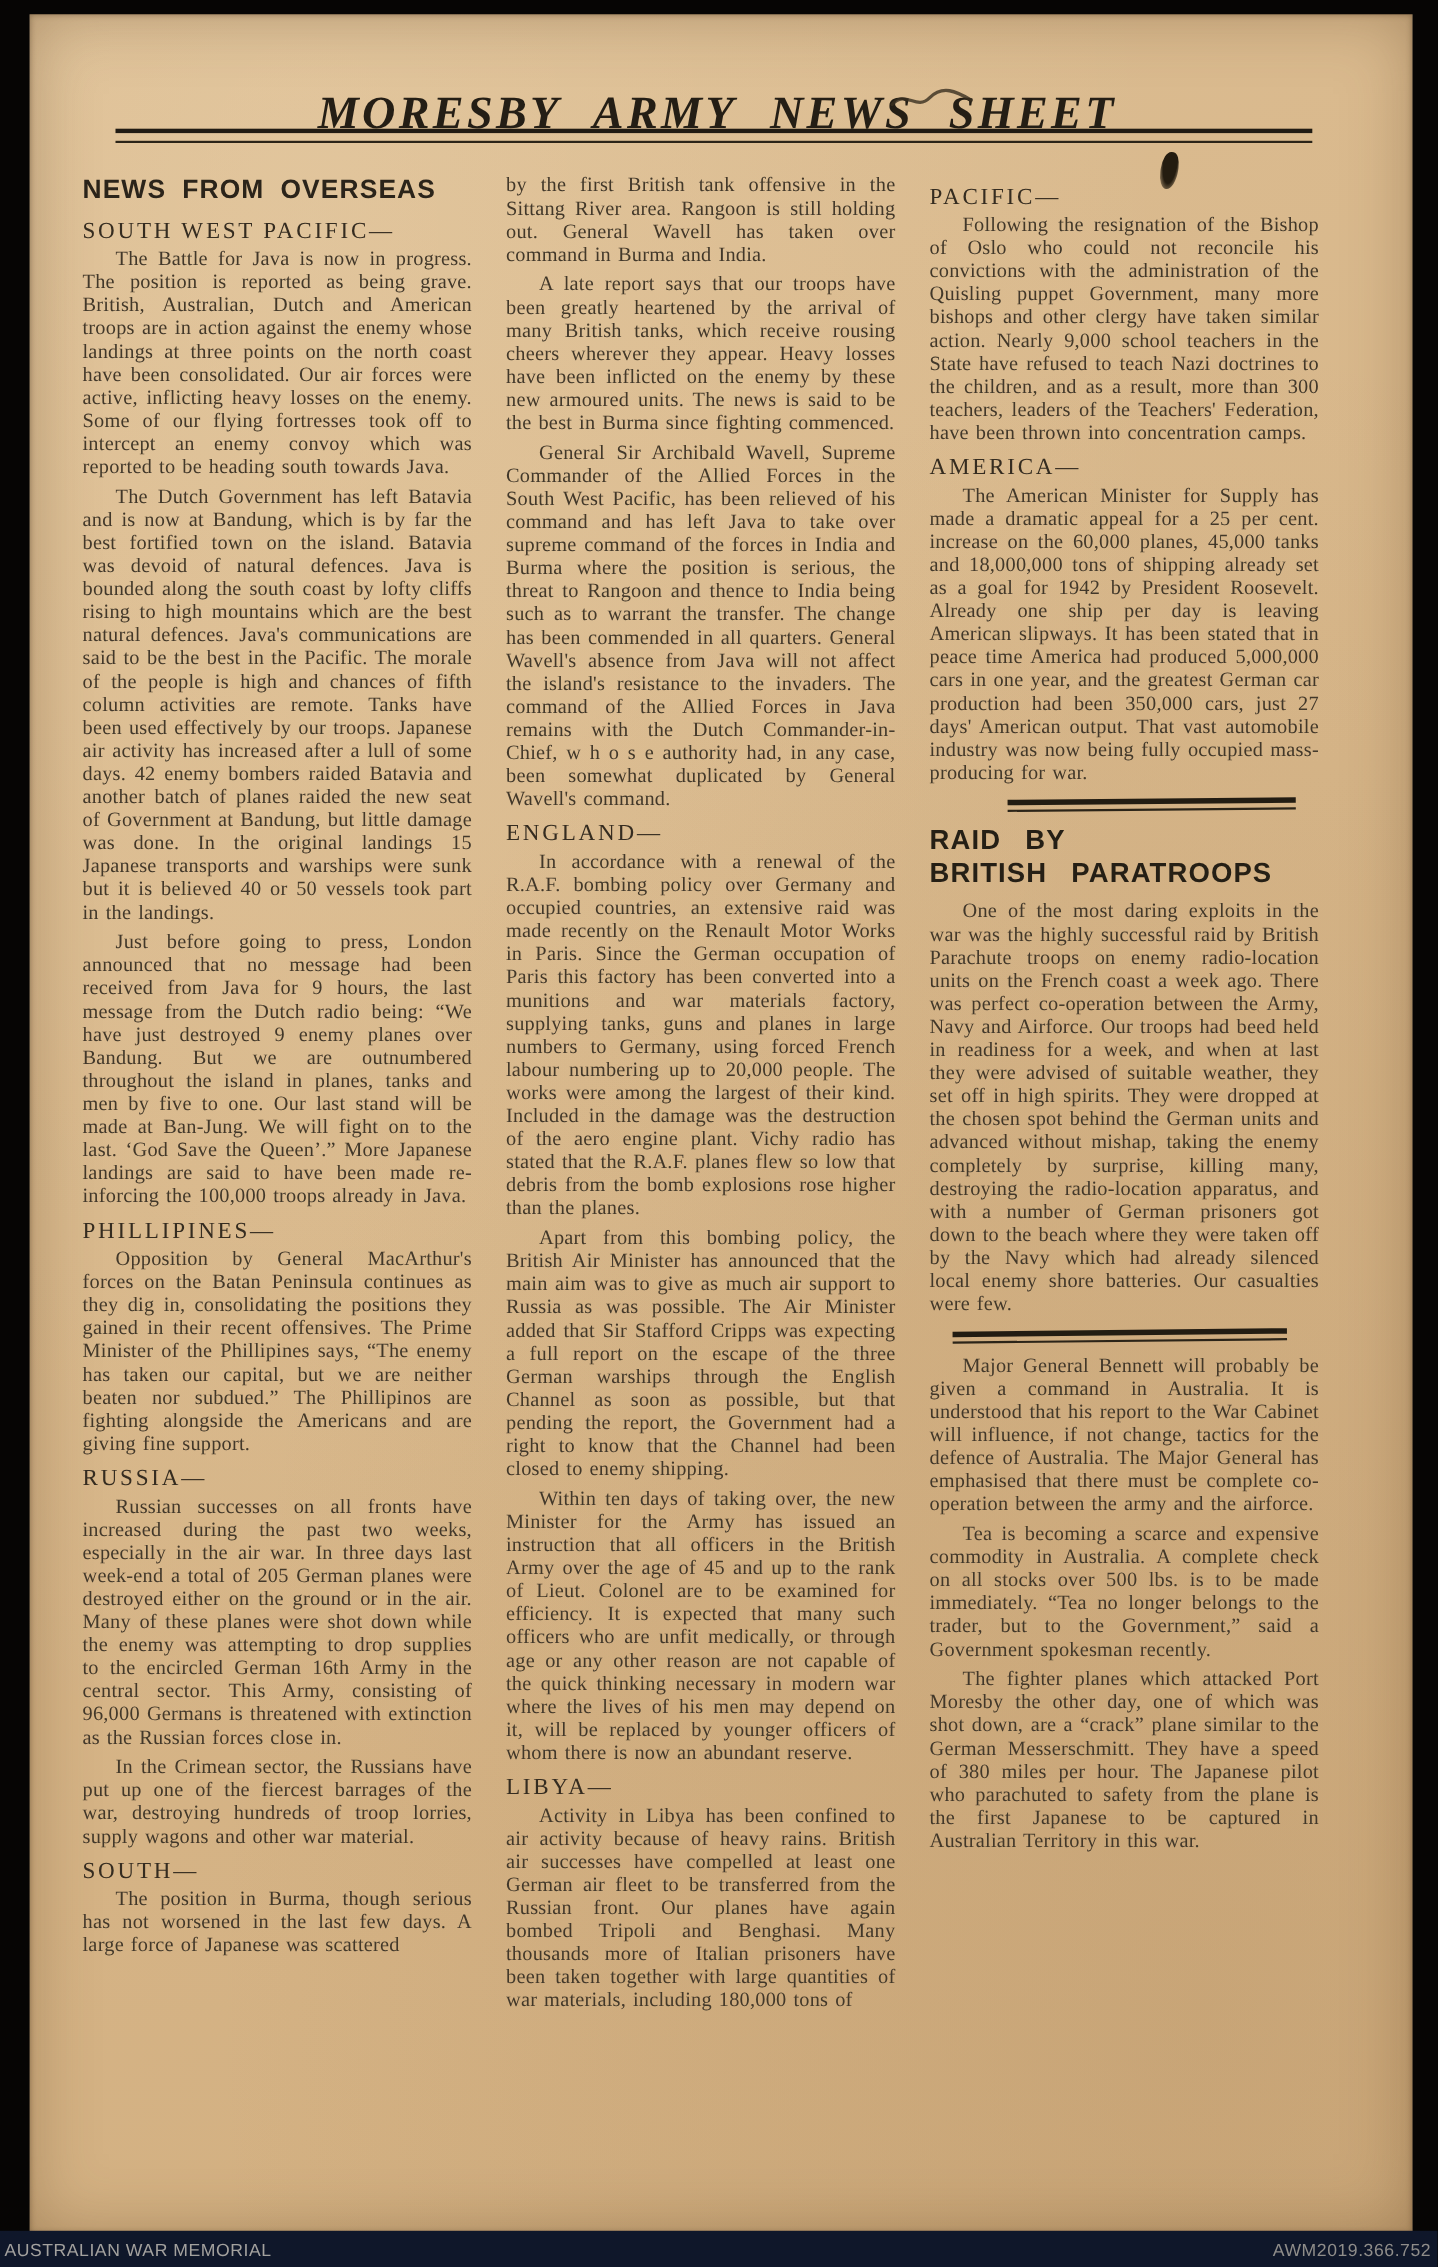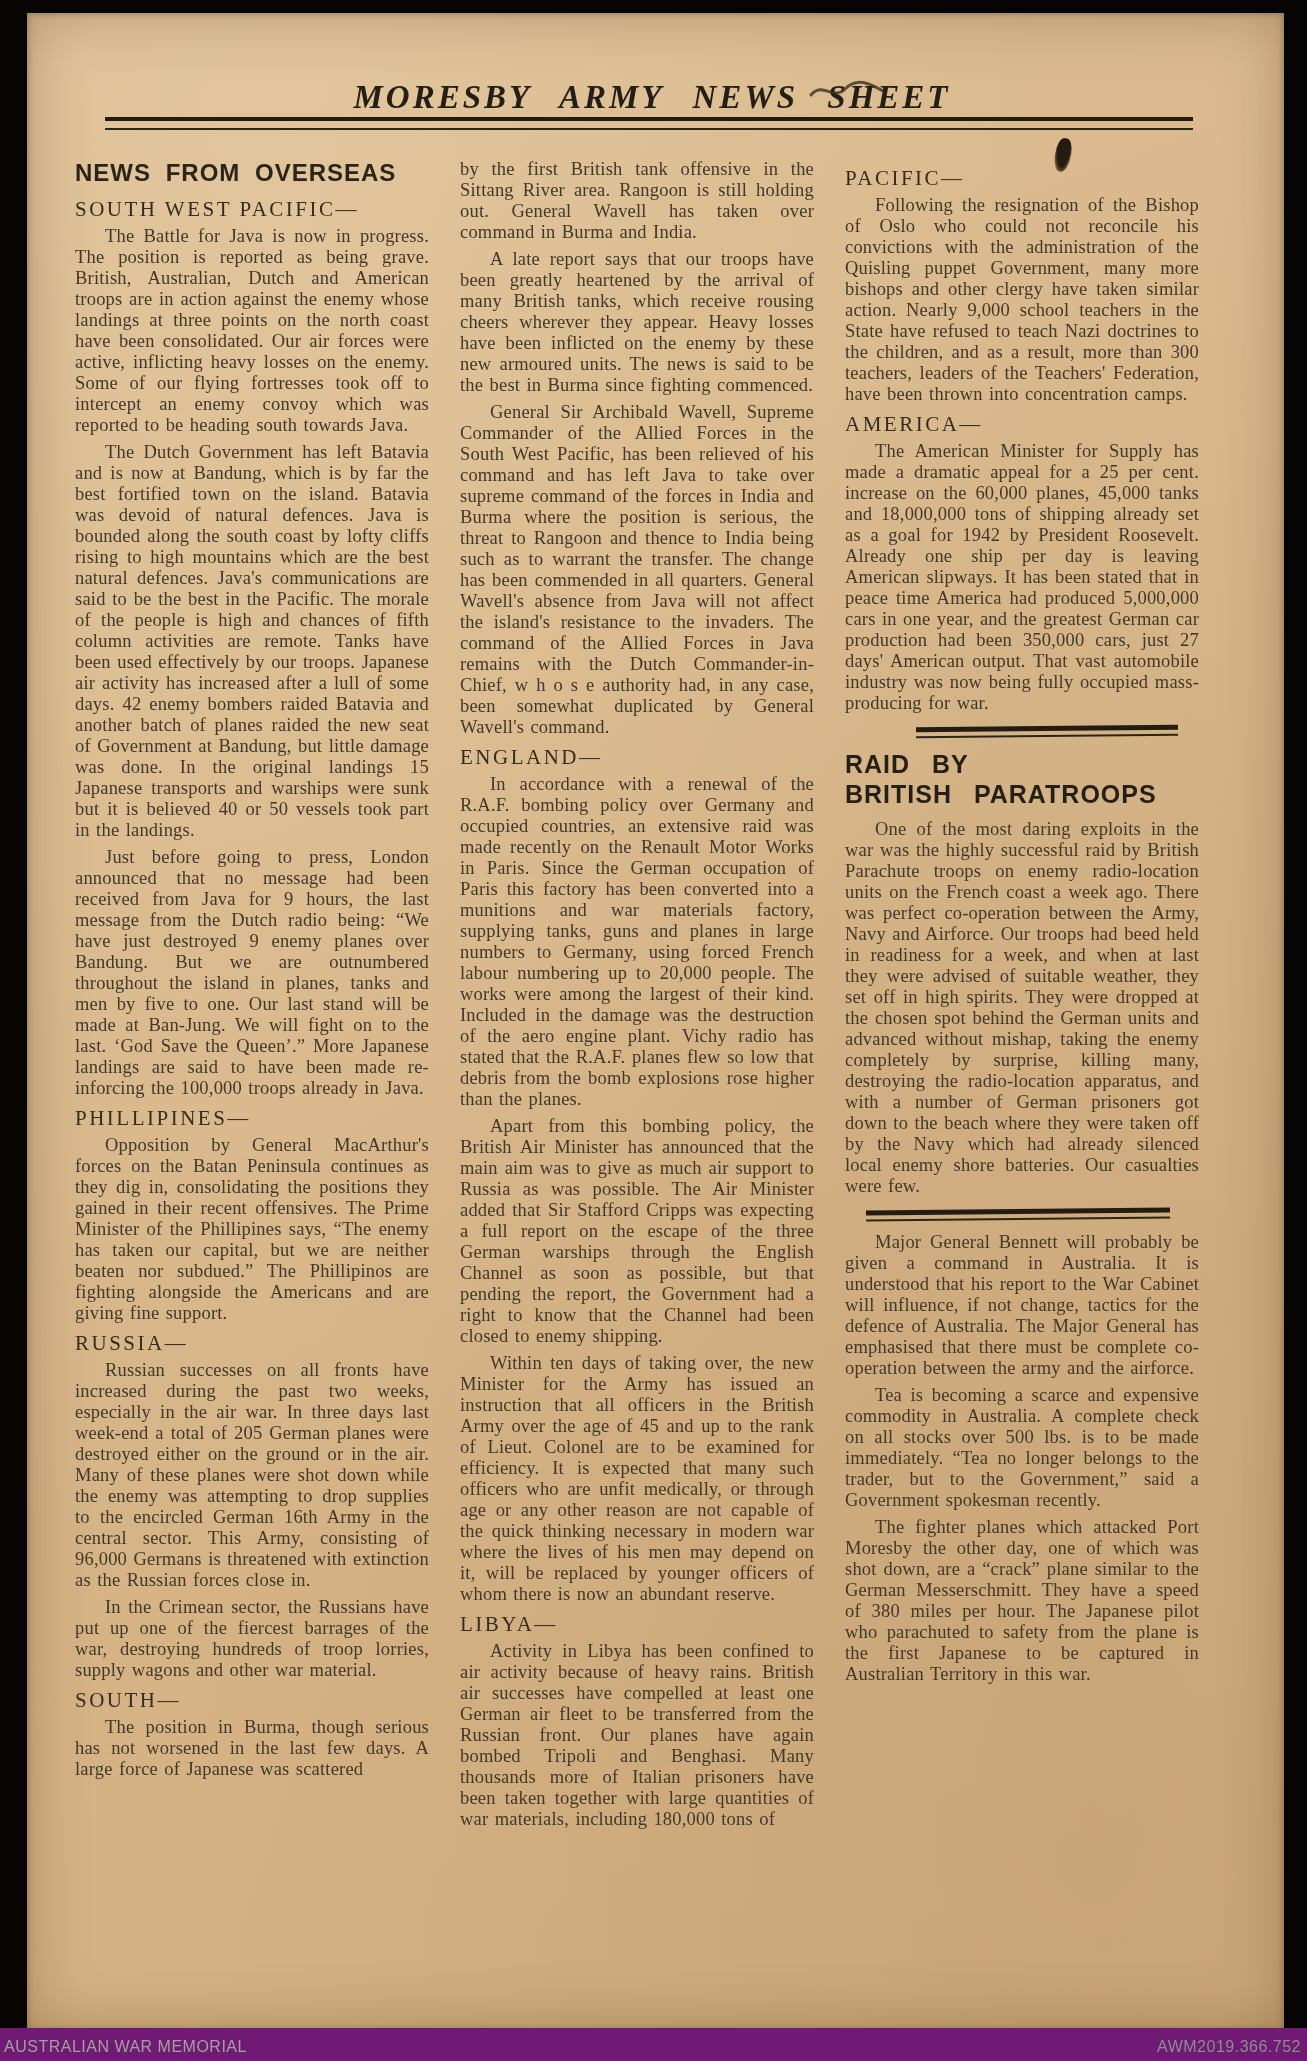--- a/index.html
+++ b/index.html
@@ -12,21 +12,21 @@
     position:absolute;left:27px;top:13px;width:1257px;height:2017px;
     background:
       radial-gradient(ellipse at 20% 10%, rgba(255,240,210,.18), rgba(0,0,0,0) 55%),
       radial-gradient(ellipse at 85% 90%, rgba(120,80,40,.12), rgba(0,0,0,0) 60%),
       linear-gradient(160deg,#dcbd92 0%,#d7b689 45%,#d2af80 100%);
     box-shadow: inset 0 0 60px rgba(90,60,30,.35), inset 0 0 6px rgba(40,25,10,.4);
   }
   .masthead{
     position:absolute;top:66px;left:60px;width:1130px;text-align:center;
     font-family:"Liberation Serif", serif;font-style:italic;font-weight:bold;
-    font-size:33px;letter-spacing:3px;word-spacing:18px;color:#241e15;
+    font-size:42px;letter-spacing:3px;word-spacing:18px;color:#241e15;
   }
   .mast-rule{
     position:absolute;top:104px;left:78px;width:1088px;height:7px;
     border-top:4px solid #211b13;border-bottom:2px solid #2b2418;
   }
   .pen-mark{
     position:absolute;top:62px;left:780px;width:80px;height:30px;pointer-events:none;
   }
   .ink-blot{
     position:absolute;top:125px;left:1028px;width:16px;height:34px;
@@ -58,21 +58,21 @@
     color:#42382a;text-align:justify;text-indent:30px;margin:0 0 6px 0;
   }
   .para.noindent{text-indent:0;}
   .col-rule{
     height:4px;border-top:5px solid #221c12;border-bottom:2px solid #2b2418;
     margin:12px 0 12px 0;
   }
   .col-rule.r1{width:74%;margin-left:20%;transform:rotate(-.5deg);}
   .col-rule.r2{width:86%;margin-left:6%;transform:rotate(-.6deg);}
   .footer-bar{
-    position:absolute;left:0;bottom:0;width:1307px;height:33px;background:#701a75;
+    position:absolute;left:0;bottom:0;width:1307px;height:33px;background:#0f172a;
   }
   .footer-left{
     position:absolute;left:4px;bottom:5px;
     font-family:"Liberation Sans", sans-serif;font-size:16px;
     letter-spacing:.5px;color:#a3a19e;
   }
   .footer-right{
     position:absolute;right:6px;bottom:5px;
     font-family:"Liberation Sans", sans-serif;font-size:16px;
     letter-spacing:.5px;color:#8f8d8a;

